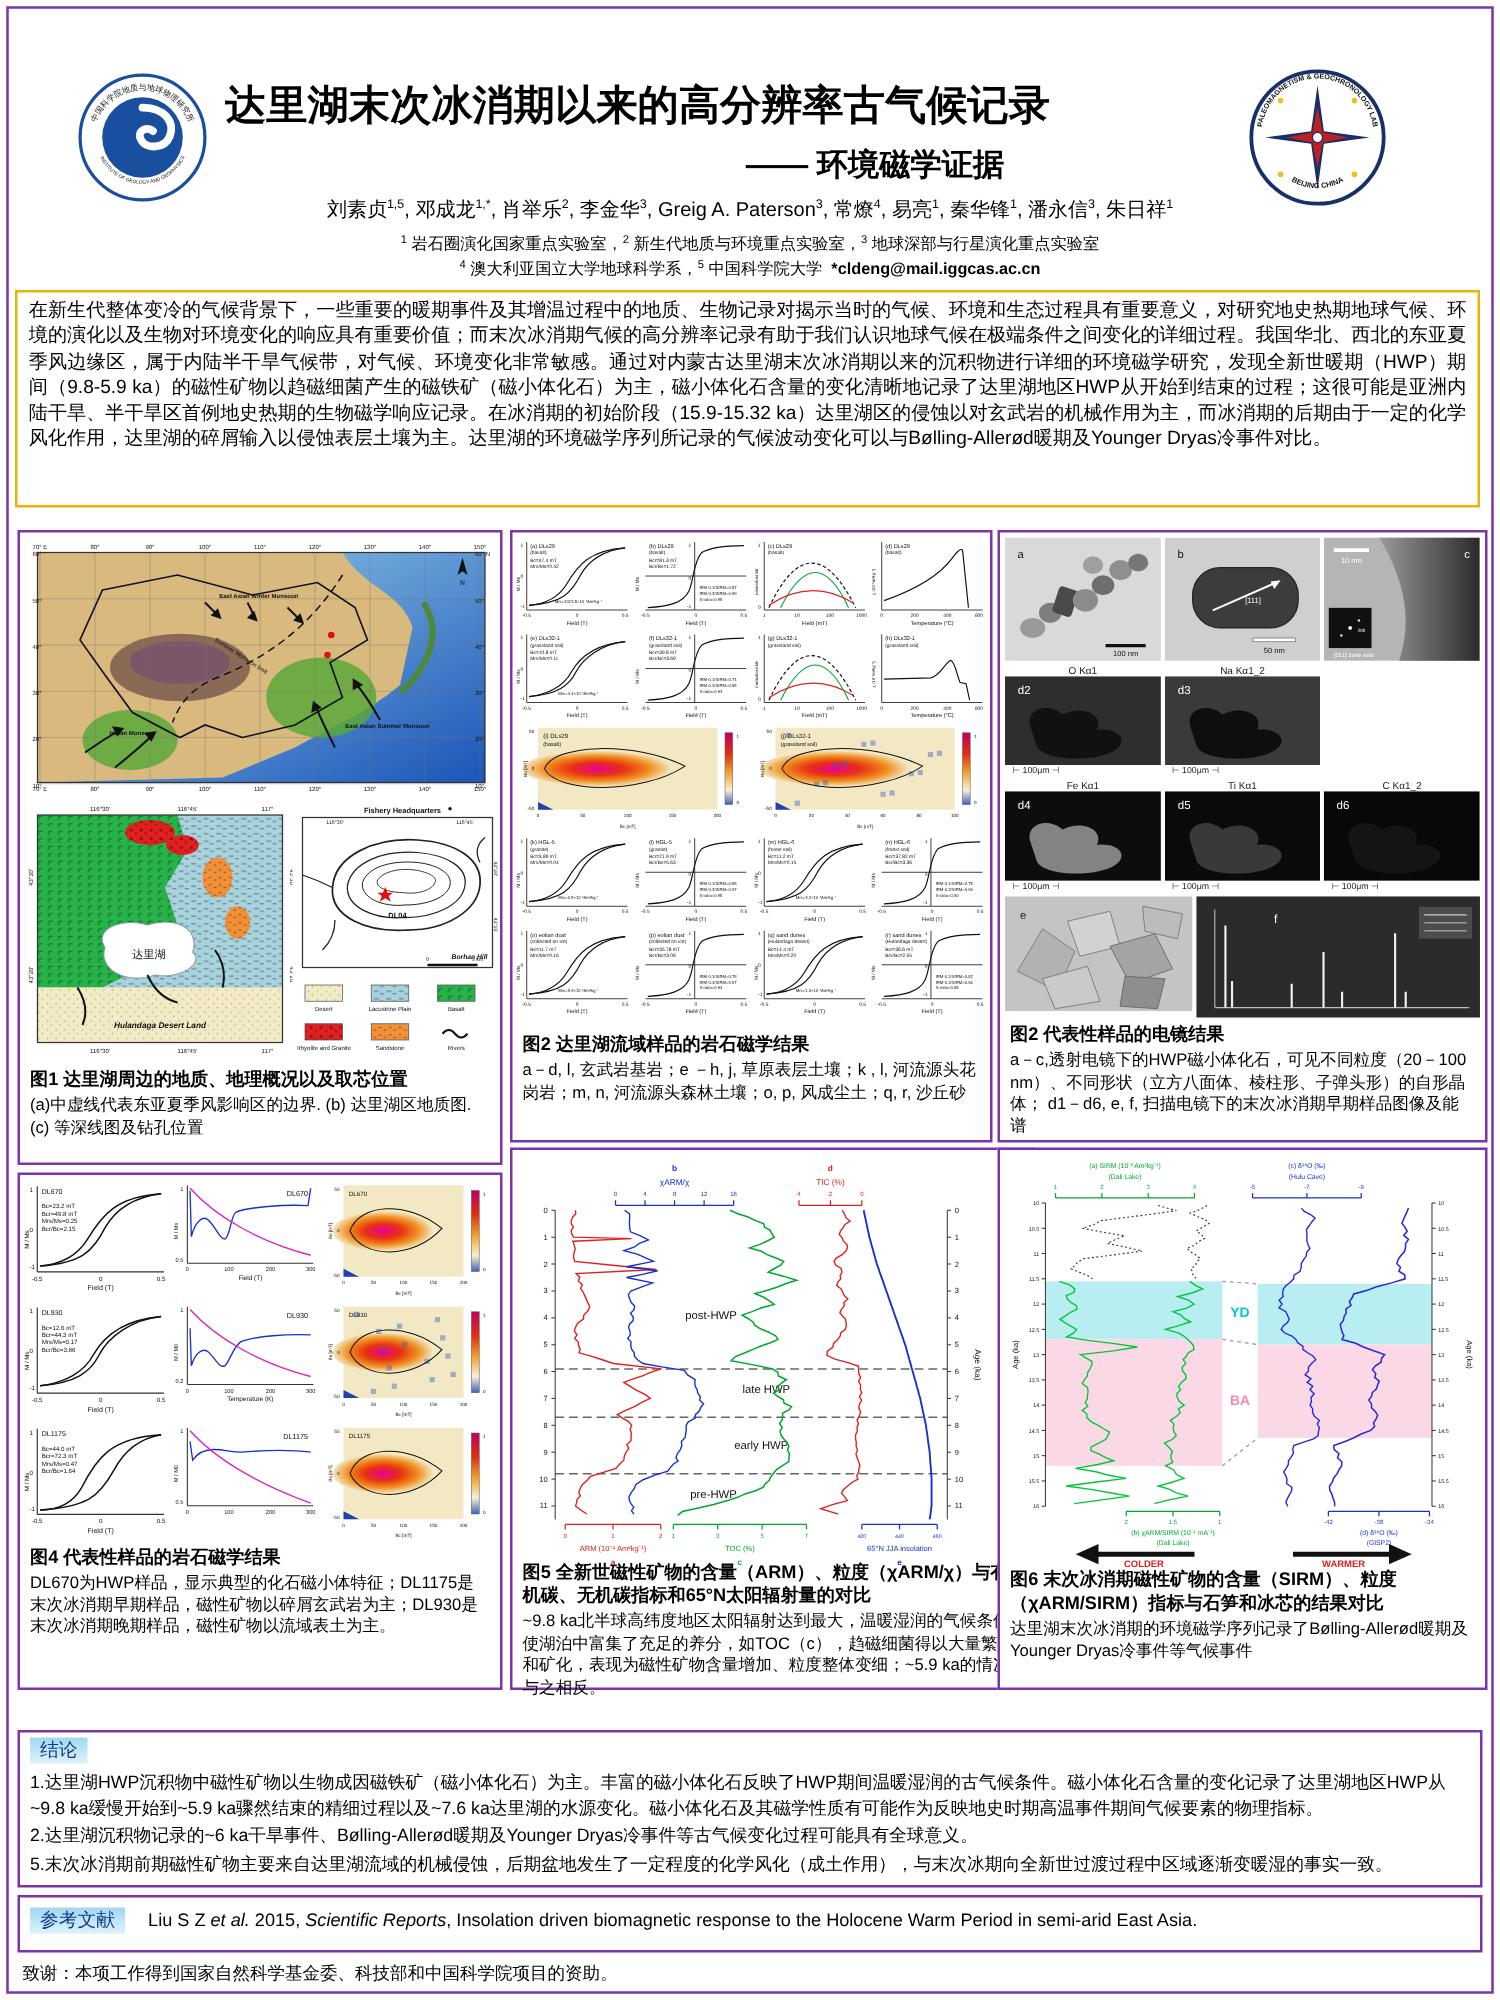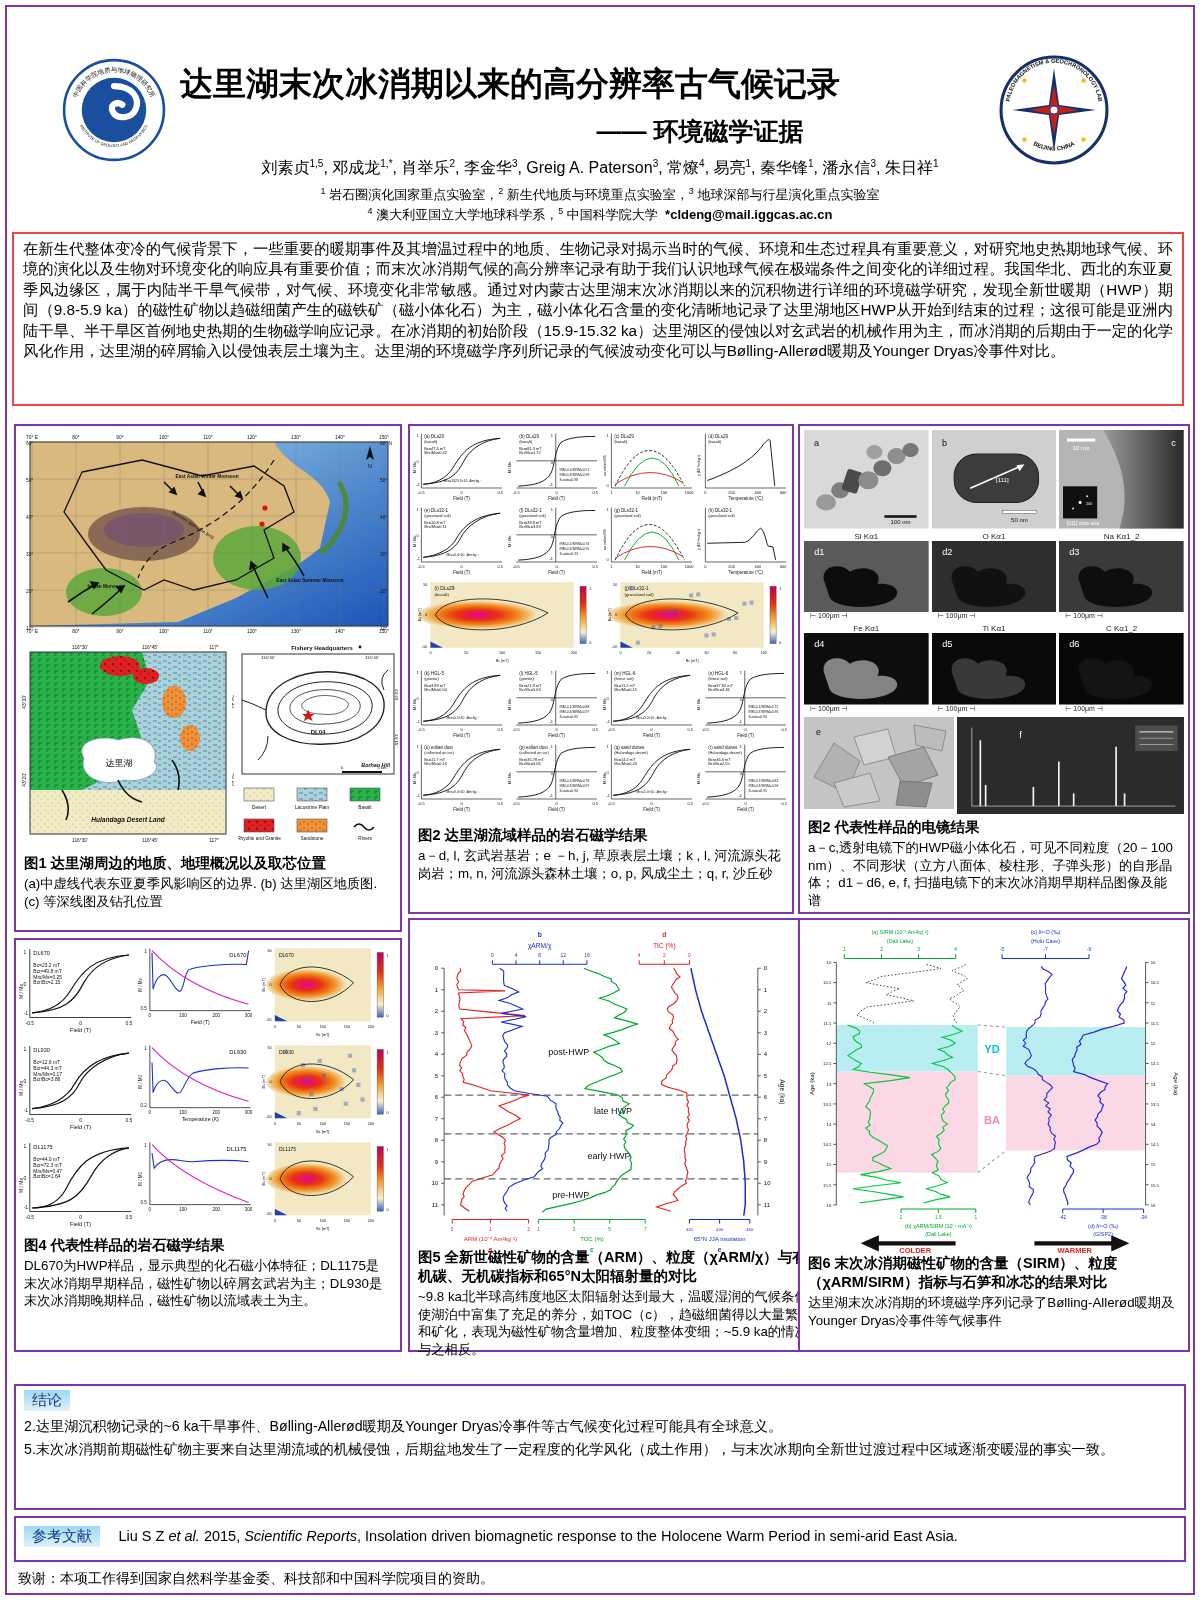--- a/index.html
+++ b/index.html
@@ -11,21 +11,21 @@
   .logoR{position:absolute;left:998px;top:44px;width:112px;height:112px;}
   .title1{position:absolute;left:180px;top:52px;width:840px;text-align:left;font-size:33px;font-weight:bold;color:#000;margin:0;}
   .title2{position:absolute;left:400px;top:105px;width:600px;text-align:center;font-size:25px;font-weight:bold;color:#000;margin:0;}
   .authors{position:absolute;left:100px;top:148px;width:1000px;text-align:center;font-size:16px;font-weight:normal;}
   .authors sup{font-size:10px;}
   .affil{position:absolute;left:100px;width:1000px;text-align:center;font-size:13px;}
   .affil sup{font-size:9px;}
   #affil1{top:176px;} #affil2{top:196px;}
   .email{font-weight:bold;text-align:right;}
   
-  .abstract{position:absolute;left:12px;top:232px;width:1172px;height:174px;border:2px solid #ef4444;box-sizing:border-box;padding:5px 9px;}
+  .abstract{position:absolute;left:12px;top:232px;width:1172px;height:174px;border:2px solid #eab308;box-sizing:border-box;padding:5px 9px;}
   .abstract p{margin:0;font-size:15.3px;line-height:20.4px;color:#000;text-align:justify;}
   
   .figbox{position:absolute;border:2px solid #7b35a8;box-sizing:border-box;background:#fff;}
   #fig1box{left:14px;top:424px;width:388px;height:508px;}
   #fig4box{left:14px;top:938px;width:388px;height:414px;}
   #fig2box{left:408px;top:424px;width:386px;height:490px;padding-left:32px;}
   #fig5box{left:408px;top:918px;width:420px;height:434px;}
   #em); {}
   #embox{left:798px;top:424px;width:392px;height:490px;}
   #fig6box{left:798px;top:918px;width:392px;height:434px;}
@@ -782,29 +782,20 @@
             <circle cx="21" cy="72" r="1.5" fill="#fff"></circle>
             <circle cx="28" cy="66" r="1" fill="#ddd"></circle>
             <circle cx="14" cy="78" r="1" fill="#ddd"></circle>
             <text x="30" y="75" class="t3 fw">200</text>
             <text x="8" y="95" class="t45 fw ta-s">[011] zone axis</text>
             <text x="114" y="16" class="t8 fw">c</text>
           </svg>
         </div>
         <div class="em-row">
           <div class="eds-cell">
-            <div class="eds-title">Si Kα1</div>
-            <svg viewBox="0 0 122 70">
-              <rect width="122" height="70" fill="#5a5a5a"></rect>
-              <path d="M20,40 C15,25 35,20 45,30 C60,22 78,30 72,42 C88,40 98,50 86,58 C70,68 30,66 25,55 Z" fill="#0a0a0a" opacity=".95"></path>
-              <text x="10" y="14" class="t8 fw ta-s">d1</text>
-            </svg>
-            <div class="eds-scale">⊢ 100μm ⊣</div>
-          </div>
-          <div class="eds-cell">
             <div class="eds-title">O Kα1</div>
             <svg viewBox="0 0 122 70">
               <rect width="122" height="70" fill="#2e2e2e"></rect>
               <path d="M20,40 C15,25 35,20 45,30 C60,22 78,30 72,42 C88,40 98,50 86,58 C70,68 30,66 25,55 Z" fill="#101010" opacity=".95"></path>
               <text x="10" y="14" class="t8 fw ta-s">d2</text>
             </svg>
             <div class="eds-scale">⊢ 100μm ⊣</div>
           </div>
           <div class="eds-cell">
             <div class="eds-title">Na Kα1_2</div>
@@ -1378,20 +1369,21 @@
         </svg></div>
     <div class="cap" id="fig6cap">
       <p class="ct">图6 末次冰消期磁性矿物的含量（SIRM）、粒度（χARM/SIRM）指标与石笋和冰芯的结果对比</p>
       <p class="cb">达里湖末次冰消期的环境磁学序列记录了Bølling-Allerød暖期及Younger Dryas冷事件等气候事件</p>
     </div>
   </section>
 
   <section class="conc">
     <span class="badge">结论</span>
     <div id="conclusion-items">
+        <p>1.达里湖HWP沉积物中磁性矿物以生物成因磁铁矿（磁小体化石）为主。丰富的磁小体化石反映了HWP期间温暖湿润的古气候条件。磁小体化石含量的变化记录了达里湖地区HWP从~9.8 ka缓慢开始到~5.9 ka骤然结束的精细过程以及~7.6 ka达里湖的水源变化。磁小体化石及其磁学性质有可能作为反映地史时期高温事件期间气候要素的物理指标。</p>
         <p>2.达里湖沉积物记录的~6 ka干旱事件、Bølling-Allerød暖期及Younger Dryas冷事件等古气候变化过程可能具有全球意义。</p>
         <p>5.末次冰消期前期磁性矿物主要来自达里湖流域的机械侵蚀，后期盆地发生了一定程度的化学风化（成土作用），与末次冰期向全新世过渡过程中区域逐渐变暖湿的事实一致。</p>
       </div>
   </section>
 
   <section class="refs">
     <span class="badge">参考文献</span>
     <span class="rt" id="ref-citation">Liu S Z <i>et al.</i> 2015, <i>Scientific Reports</i>, Insolation driven biomagnetic response to the Holocene Warm Period in semi-arid East Asia.</span>
   </section>
 

